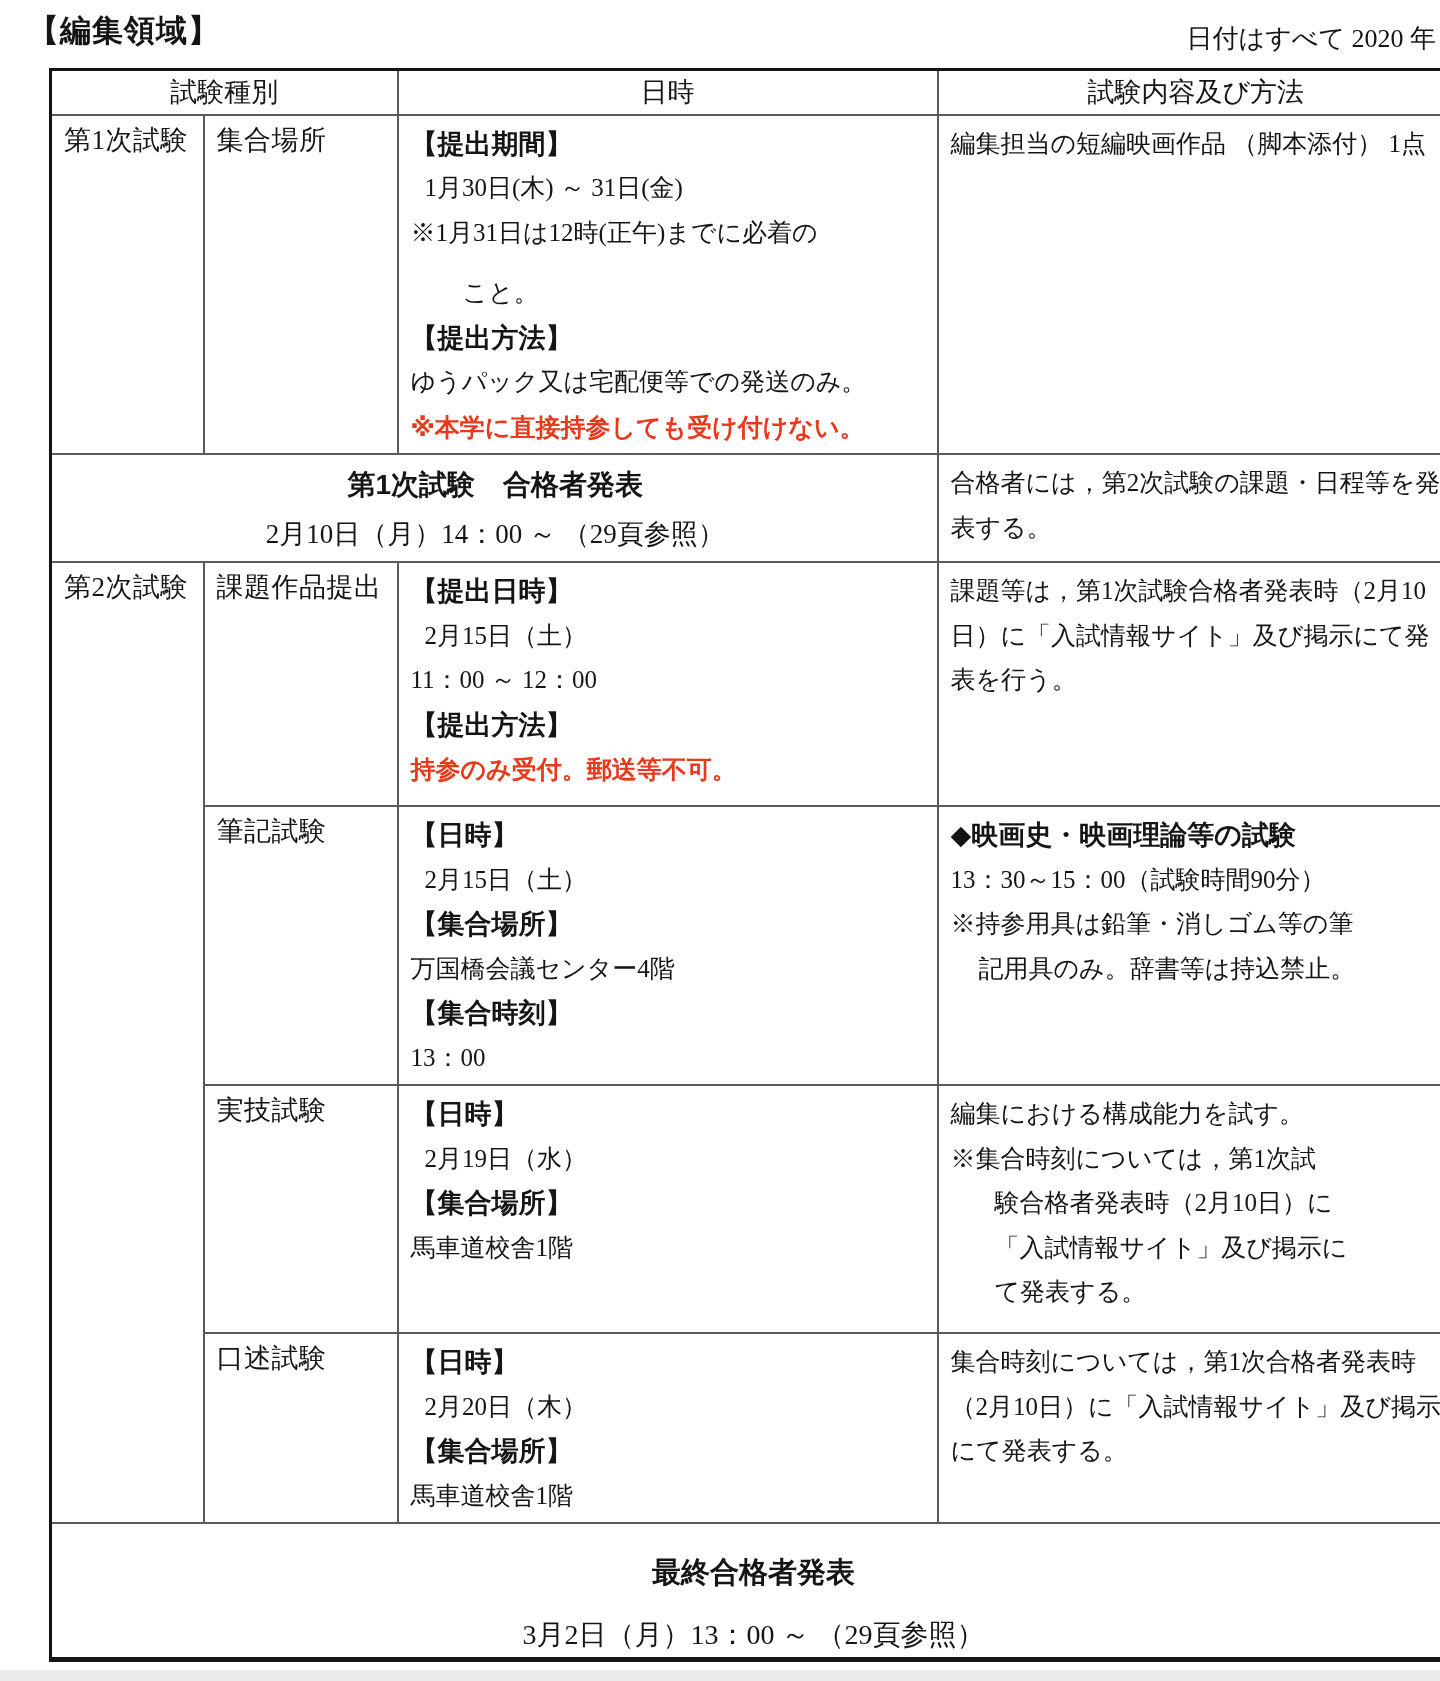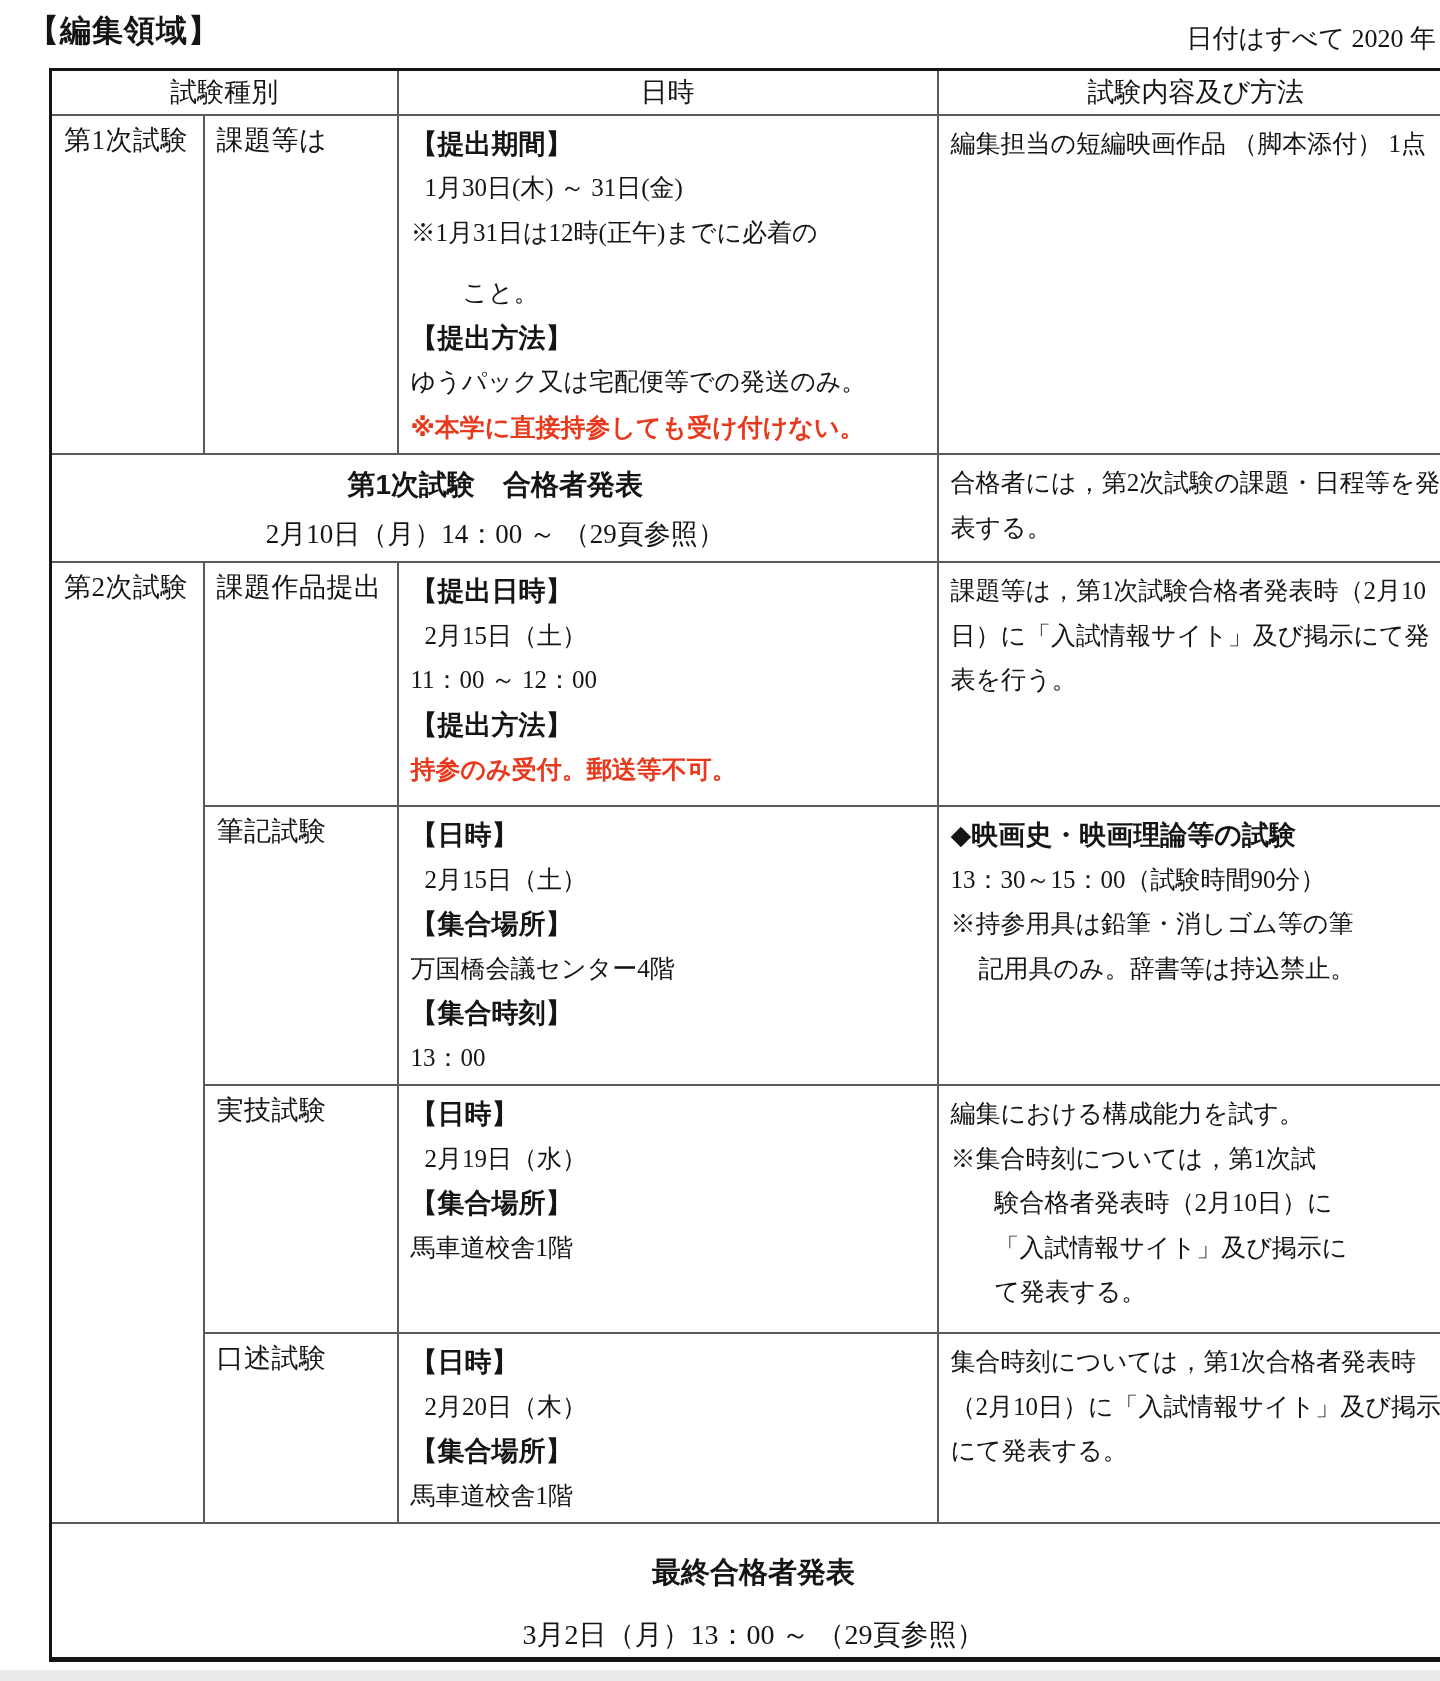--- a/index.html
+++ b/index.html
@@ -93,21 +93,21 @@
 
   <tbody>
       <tr class="r-hdr">
     <td colspan="2">試験種別</td>
     <td>日時</td>
     <td>試験内容及び方法</td>
   </tr>
 
   <tr class="r1">
     <td class="stage">第1次試験</td>
-    <td class="etype">課題等は</td>
+    <td class="etype">集合場所</td>
     <td class="dt">
       <div class="ln bh">【提出期間】</div>
       <div class="ln ds">1月30日(木) ～ 31日(金)</div>
       <div class="ln">※1月31日は12時(正午)までに必着の</div>
       <div class="ln i52">こと。</div>
       <div class="ln bh">【提出方法】</div>
       <div class="ln">ゆうパック又は宅配便等での発送のみ。</div>
       <div class="ln red">※本学に直接持参しても受け付けない。</div>
     </td>
     <td class="mt">

